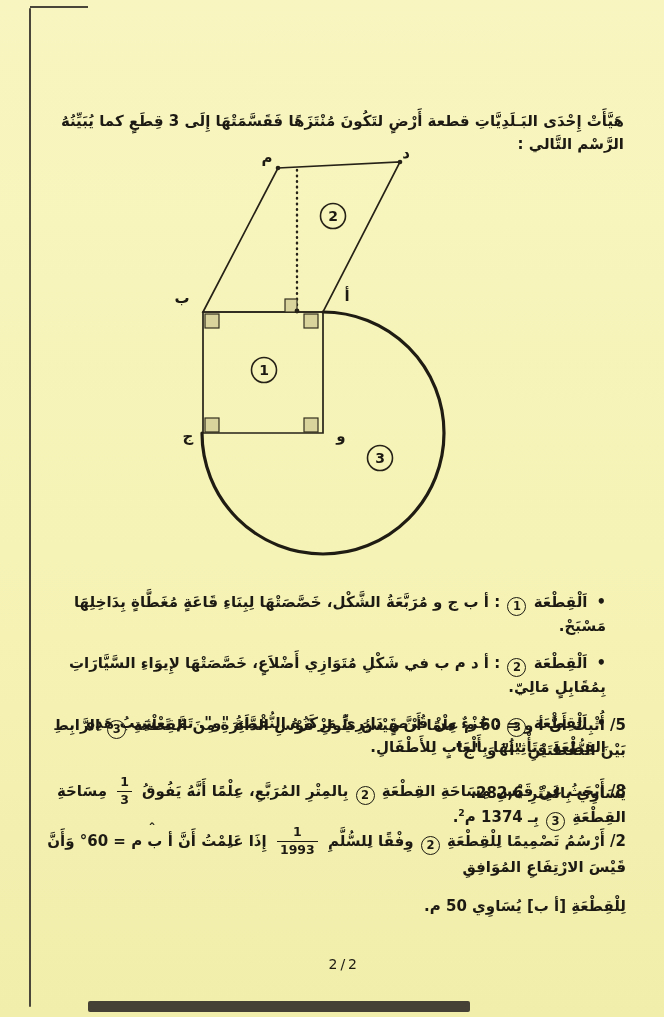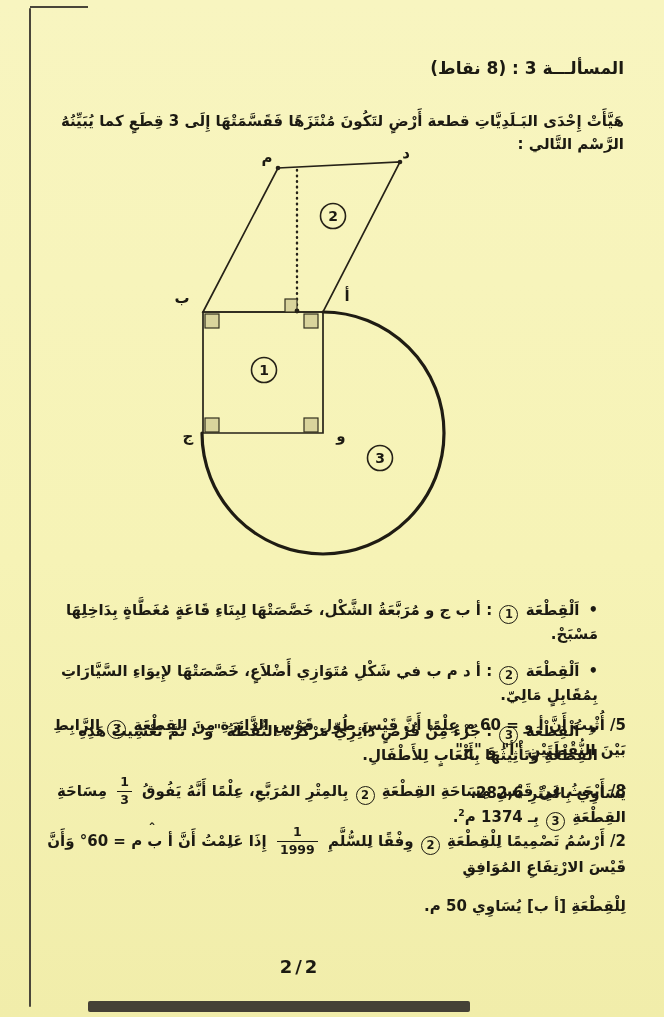--- a/index.html
+++ b/index.html
@@ -29,21 +29,21 @@
   .figure .shape{fill:none;stroke:#262218;stroke-width:1.7;stroke-linejoin:miter;}
   .figure .arc{fill:none;stroke:#1f1c13;stroke-width:3.2;stroke-linecap:round;}
   .figure .dotted{fill:none;stroke:#262218;stroke-width:2.4;stroke-dasharray:0.6 5;stroke-linecap:round;}
   .figure .ra{fill:#d9d49c;stroke:#33301f;stroke-width:1.2;}
   .figure .dot{fill:#262218;}
   .figure .vlabel{font:600 15px "DejaVu Sans","Liberation Sans",sans-serif;fill:#1c1a12;text-anchor:middle;}
   .figure .rcirc{fill:none;stroke:#262218;stroke-width:1.6;}
   .figure .rnum{font:700 14px "DejaVu Sans","Liberation Sans",sans-serif;fill:#1c1a12;text-anchor:middle;}
 
   .bullets{position:absolute;top:588px;right:54px;left:24px;
-    direction:rtl;list-style:none;margin:12px;padding:0;}
+    direction:rtl;list-style:none;margin:4px;padding:0;}
   .bullets li{
     text-align:right;font-size:15px;font-weight:600;line-height:1.42;margin:0 0 15px 0;
   }
   .bdot{display:inline-block;margin-left:9px;font-size:15px;}
 
   .question{position:absolute;right:38px;left:36px;direction:rtl;}
   .question p{margin:0;text-align:right;font-size:15px;font-weight:600;line-height:1.5;}
   .q1{top:714px;} .q1 .l2{margin-top:20px;}
   .q2{top:776px;}
   .q3{top:826px;} .q3 .l2{margin-top:16px;}
@@ -58,34 +58,33 @@
     vertical-align:middle;margin:0 5px;direction:ltr;line-height:1;
     font-size:12.5px;font-weight:700;
   }
   .frac .num{padding:0 3px 2px;}
   .frac .den{border-top:1.5px solid #1c1a12;padding:2px 3px 0;}
   sup.sup{font-size:0.62em;vertical-align:super;line-height:0;}
   .hat{position:relative;display:inline-block;}
   .hat-mark{position:absolute;top:-0.72em;left:50%;transform:translateX(-50%);font-size:0.95em;font-weight:700;}
 
   .pagenum{
-    position:absolute;top:956px;left:240px;width:120px;text-align:center;
-    font-size:18px;font-weight:700;letter-spacing:3px;
+    position:absolute;top:956px;left:240px;width:120px;text-align:right;
+    font-size:14px;font-weight:400;letter-spacing:3px;
   }
 </style>
 </head>
 <body>
 
 <div class="page">
 
   <div class="scan-left"></div>
   <div class="scan-top"></div>
   <div class="scan-bottom"></div>
 
-  <div class="title">المسألـــة 3 : (8 نقاط)</div>
 
   <div class="intro">هَيَّأَتْ إِحْدَى البَـلَدِيَّاتِ قطعة أَرْضٍ لتَكُونَ مُنْتَزَهًا فَقَسَّمَتْهَا إِلَى 3 قِطَعٍ كما يُبَيِّنُهُ الرَّسْم التَّالي :</div>
 
   <svg class="figure" width="400" height="440" viewBox="120 140 400 440" xmlns="http://www.w3.org/2000/svg">
 
     <path class="arc" d="M 323 312 A 121 121 0 1 1 202 433"></path>
 
     <path class="shape" d="M 203 312 L 278 168 L 400 162 L 323 312 Z"></path>
 
     <path class="shape" d="M 203 312 H 323 V 433 H 203 Z"></path>
@@ -143,20 +142,20 @@
   <div class="question q2">
     <p class="l1"><span>8/ أَبْحَثُ عَنْ قَيْسِ مِسَاحَةِ القِطْعَةِ </span><span class="circled-num">2</span><span> بِالمِتْرِ المُرَبَّعِ، عِلْمًا أَنَّهُ يَفُوقُ </span><span class="frac">
           <span class="num">1</span>
           <span class="den">3</span>
         </span><span> مِسَاحَةِ القِطْعَةِ </span><span class="circled-num">3</span><span> بِـ 1374 م</span><sup class="sup">2</sup><span>.</span></p>
   </div>
 
   <div class="question q3">
     <p class="l1"><span>2/ أَرْسُمُ تَصْمِيمًا لِلْقِطْعَةِ </span><span class="circled-num">2</span><span> وِفْقًا لِلسُّلَّمِ </span><span class="frac">
           <span class="num">1</span>
-          <span class="den">1999</span>
+          <span class="den">1993</span>
         </span><span> إِذَا عَلِمْتُ أَنَّ </span><span class="hat">أ ب م<span class="hat-mark">ˆ</span></span><span> = 60° وَأَنَّ قَيْسَ الارْتِفَاعِ المُوَافِقِ</span></p>
     <p class="l2"><span>لِلْقِطْعَةِ [أ ب] يُسَاوِي 50 م.</span></p>
   </div>
 
   <div class="pagenum">2/2</div>
 
 </div>
 
 </body></html>

